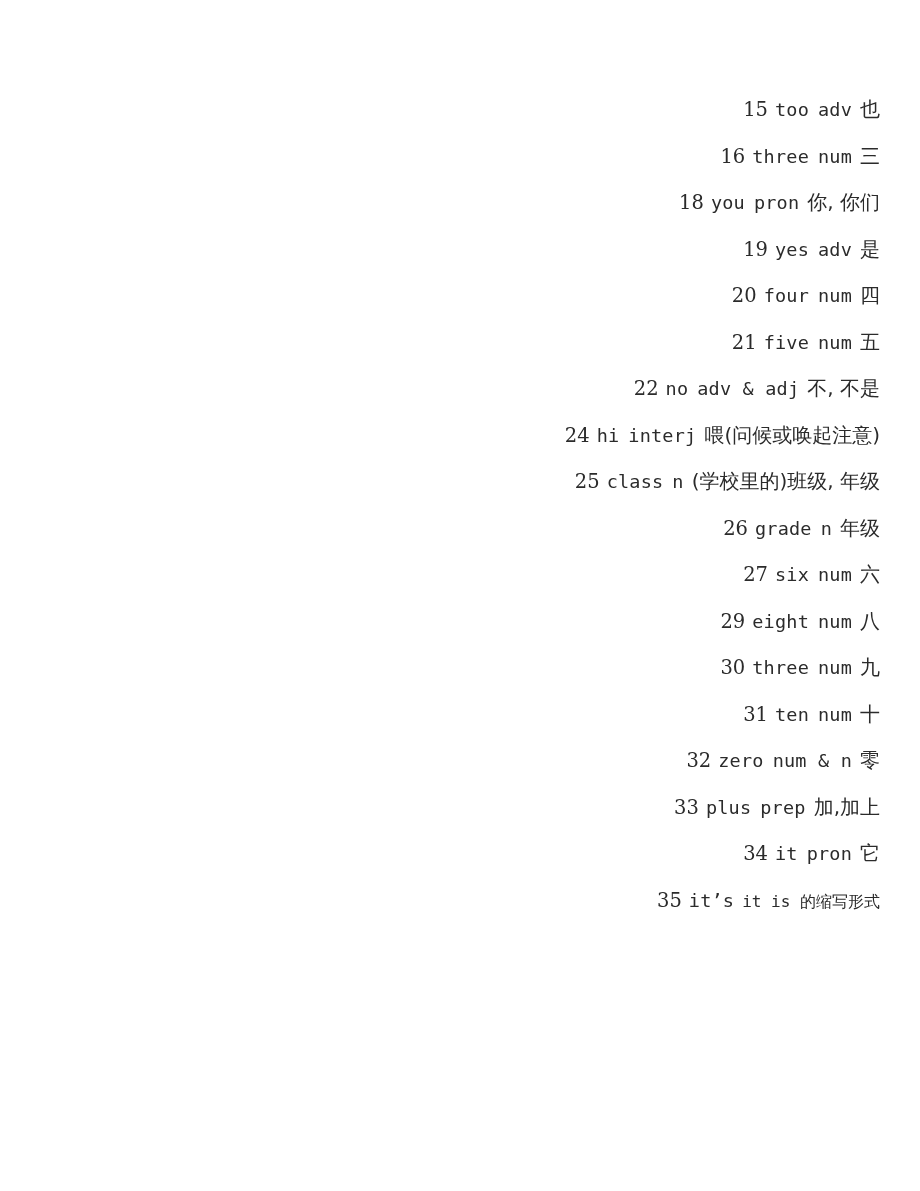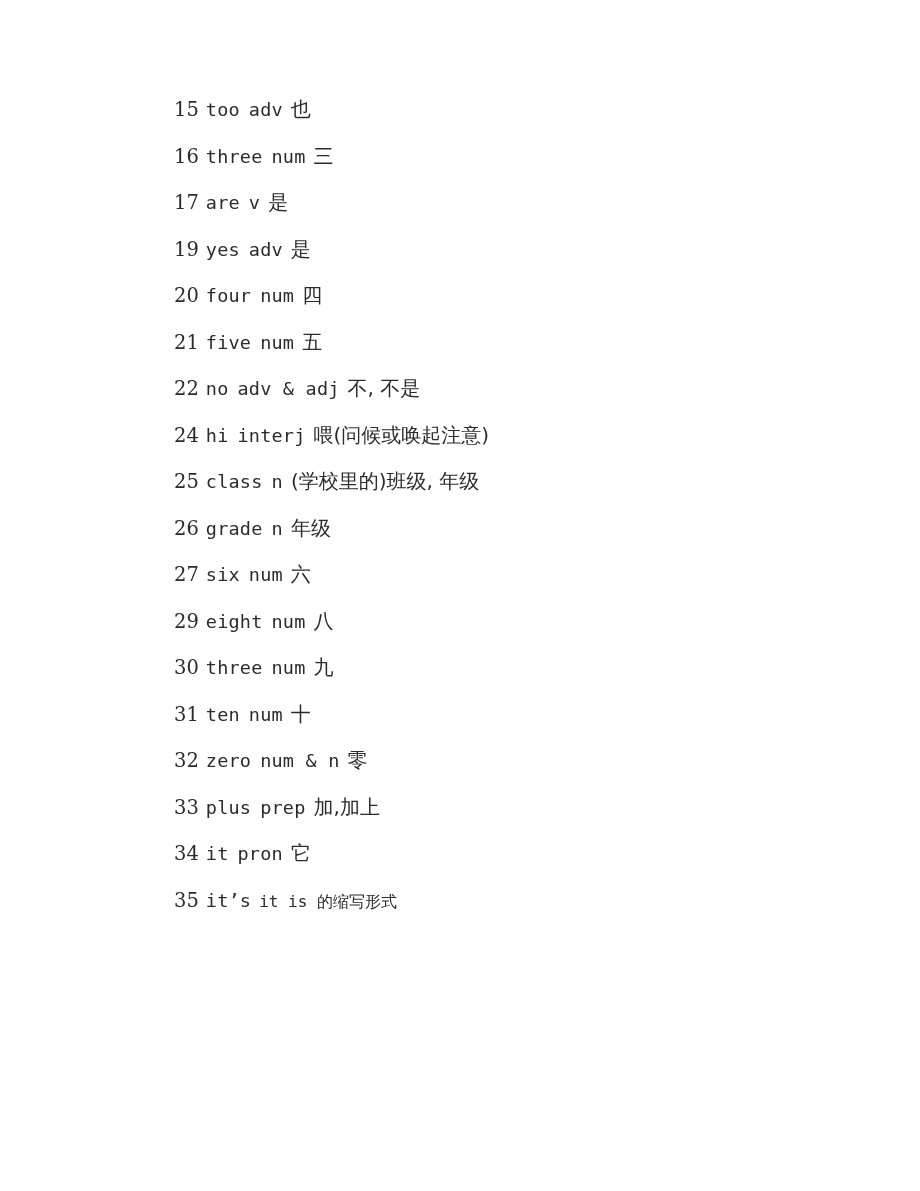--- a/index.html
+++ b/index.html
@@ -16,20 +16,21 @@
     background: #ffffff;
     overflow: hidden;
     font-family: "DejaVu Sans Mono", "Liberation Mono", monospace;
   }
 
   .word-list {
     position: absolute;
     left: 174px;
     top: 86px;
     right: 40px;
+    text-align: right;
   }
 
   .entry {
     height: 46.5px;
     line-height: 46.5px;
     white-space: nowrap;
     color: #2b2b2b;
     font-size: 19px;
     letter-spacing: 0.2px;
   }
@@ -69,21 +70,21 @@
     font-size: 16px;
   }
 </style>
 </head>
 <body>
 
 <div class="page">
   <div class="word-list">
       <div class="entry"><span class="num">15</span><span class="term">too</span><span class="pos">adv</span><span class="def">也</span></div>
       <div class="entry"><span class="num">16</span><span class="term">three</span><span class="pos">num</span><span class="def">三</span></div>
-      <div class="entry"><span class="num">17</span><span class="term">are</span><span class="pos">v</span><span class="def">是</span></div>
+      <div class="entry"><span class="num">18</span><span class="term">you</span><span class="pos">pron</span><span class="def">你, 你们</span></div>
       <div class="entry"><span class="num">19</span><span class="term">yes</span><span class="pos">adv</span><span class="def">是</span></div>
       <div class="entry"><span class="num">20</span><span class="term">four</span><span class="pos">num</span><span class="def">四</span></div>
       <div class="entry"><span class="num">21</span><span class="term">five</span><span class="pos">num</span><span class="def">五</span></div>
       <div class="entry"><span class="num">22</span><span class="term">no</span><span class="pos">adv &amp; adj</span><span class="def">不, 不是</span></div>
       <div class="entry"><span class="num">24</span><span class="term">hi</span><span class="pos">interj</span><span class="def">喂(问候或唤起注意)</span></div>
       <div class="entry"><span class="num">25</span><span class="term">class</span><span class="pos">n</span><span class="def">(学校里的)班级, 年级</span></div>
       <div class="entry"><span class="num">26</span><span class="term">grade</span><span class="pos">n</span><span class="def">年级</span></div>
       <div class="entry"><span class="num">27</span><span class="term">six</span><span class="pos">num</span><span class="def">六</span></div>
       <div class="entry"><span class="num">29</span><span class="term">eight</span><span class="pos">num</span><span class="def">八</span></div>
       <div class="entry"><span class="num">30</span><span class="term">three</span><span class="pos">num</span><span class="def">九</span></div>

